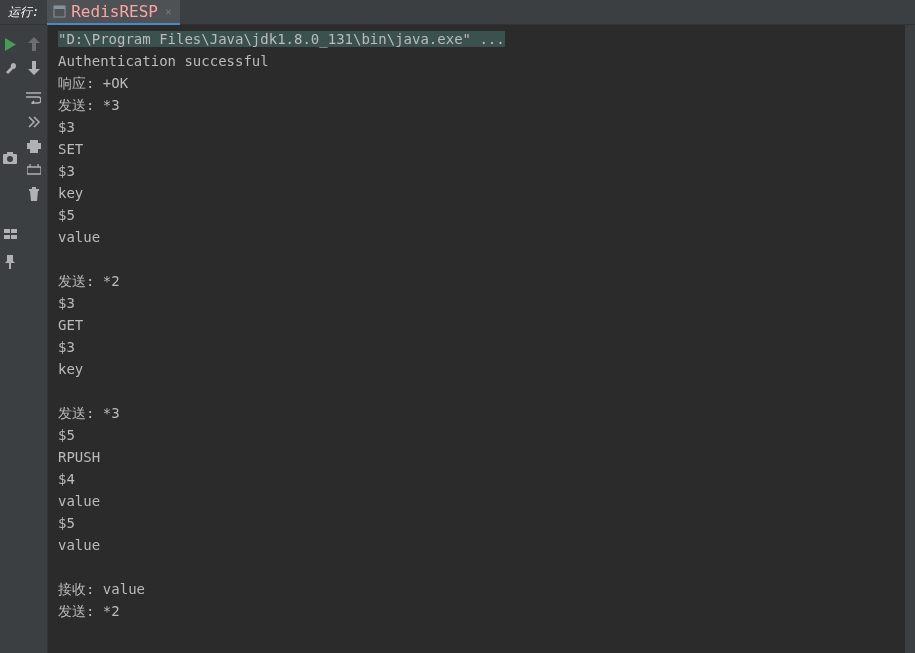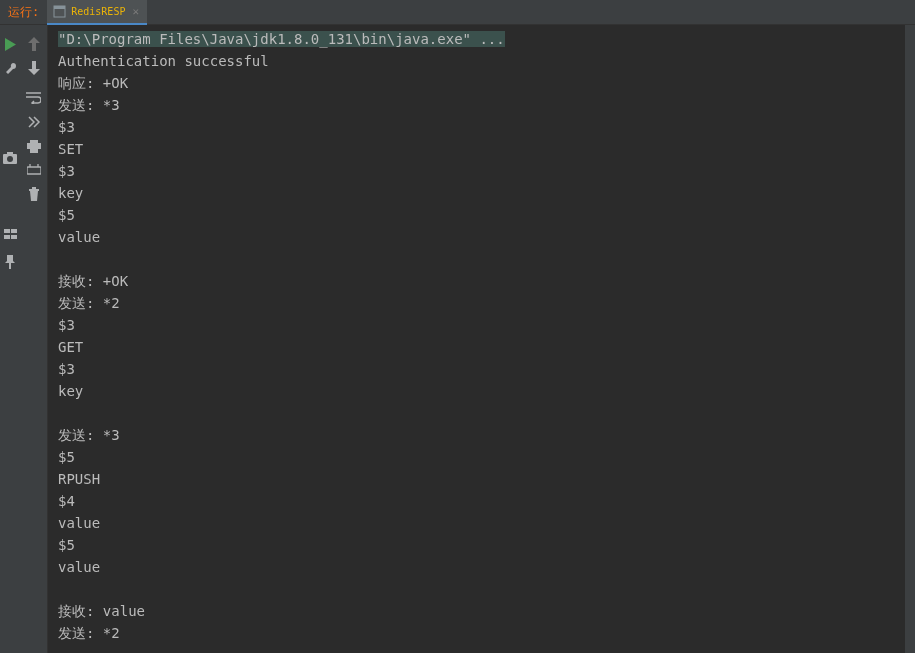--- a/index.html
+++ b/index.html
@@ -16,43 +16,44 @@
       height: 653px;
     }
     .top-bar {
       height: 25px;
       background: #3c3f41;
       display: flex;
       align-items: center;
       border-bottom: 1px solid #323232;
     }
     .run-label {
-      color: #f97316;
+      color: #ffffff;
       font-size: 12px;
       padding: 0 8px;
+      font-style: italic;
     }
     .tab {
       display: flex;
       align-items: center;
       height: 25px;
       padding: 0 6px;
       background: #4e5254;
       border-bottom: 2px solid #4a88c7;
       gap: 5px;
     }
     .tab-icon {
       width: 13px;
       height: 13px;
       display: flex;
       align-items: center;
       justify-content: center;
     }
     .tab-label {
-      color: #eab308;
-      font-size: 10px;
+      color: #fca5a5;
+      font-size: 16px;
     }
     .tab-close {
       color: #7a7a7a;
       font-size: 11px;
       cursor: pointer;
       padding: 0 2px;
     }
     .main-area {
       display: flex;
       height: calc(100% - 25px);
@@ -224,21 +225,20 @@
         <div class="console-line">Authentication successful</div>
         <div class="console-line">响应: +OK</div>
         <div class="console-line">发送: *3</div>
         <div class="console-line">$3</div>
         <div class="console-line">SET</div>
         <div class="console-line">$3</div>
         <div class="console-line">key</div>
         <div class="console-line">$5</div>
         <div class="console-line">value</div>
         <div class="console-line">&nbsp;</div>
-        <div class="console-line">接收: +OK</div>
         <div class="console-line">发送: *2</div>
         <div class="console-line">$3</div>
         <div class="console-line">GET</div>
         <div class="console-line">$3</div>
         <div class="console-line">key</div>
         <div class="console-line">&nbsp;</div>
         <div class="console-line">发送: *3</div>
         <div class="console-line">$5</div>
         <div class="console-line">RPUSH</div>
         <div class="console-line">$4</div>

